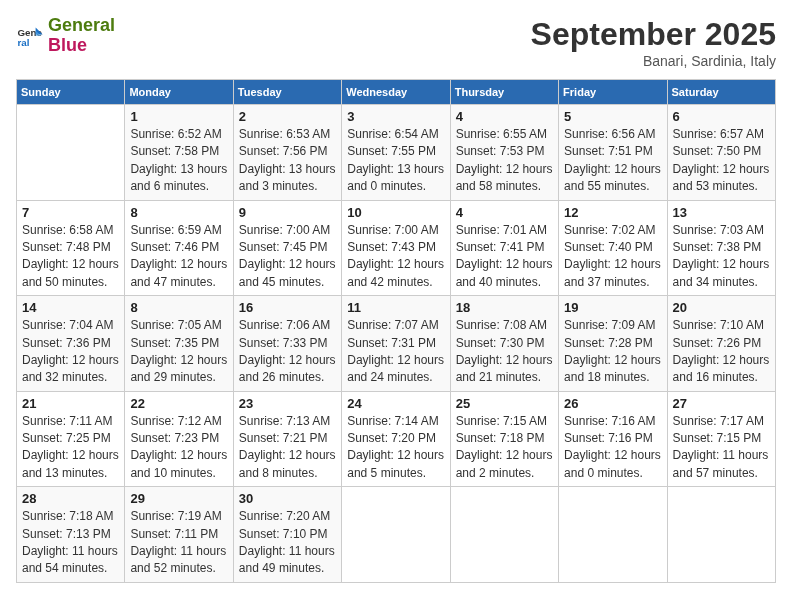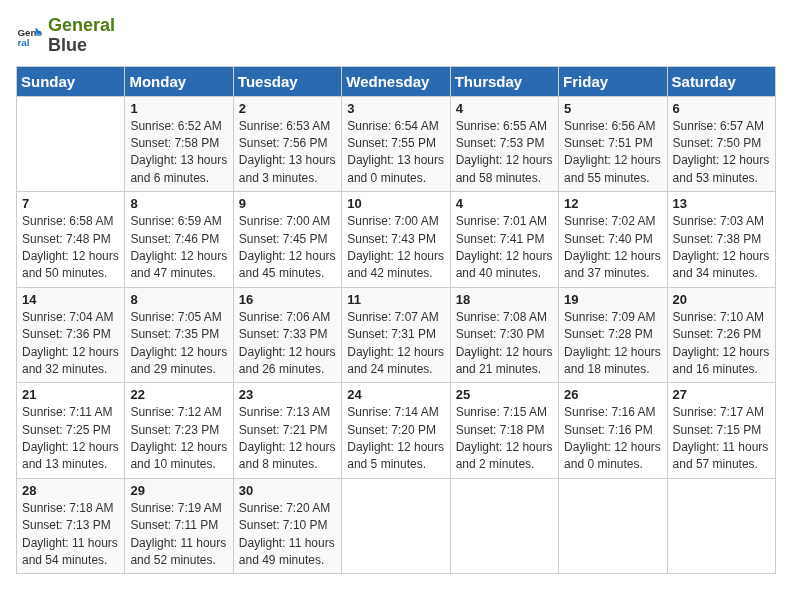--- a/index.html
+++ b/index.html
@@ -49,21 +49,21 @@
     table {
       width: 100%;
       border-collapse: collapse;
       font-size: 11px;
     }
     thead tr th {
       background-color: #2a6ab1;
       color: #fff;
       padding: 6px 4px;
       text-align: left;
-      font-size: 15px;
+      font-size: 11px;
       font-weight: bold;
       border: 1px solid #ccc;
     }
     tbody tr td {
       border: 1px solid #ccc;
       vertical-align: top;
       padding: 4px 5px;
       width: 108px;
       height: 80px;
       background: #fff;
@@ -94,23 +94,27 @@
   <div class="logo">
     <svg class="logo-icon" viewBox="0 0 40 40">
       <text x="2" y="20" font-size="14" font-weight="bold" fill="#333">Gene</text>
       <text x="2" y="34" font-size="14" font-weight="bold" fill="#1a6fc4">ral</text>
       <polygon points="28,8 38,18 28,18" fill="#1a6fc4"></polygon>
       <polygon points="28,12 36,20 28,20" fill="#5aadee" opacity="0.6"></polygon>
     </svg>
     <div>
       <div class="logo-text">
         <span>General</span><br>
-        <span style="color:#404040;">Blue</span>
+        <span style="color:#be185d;">Blue</span>
       </div>
     </div>
+  </div>
+  <div class="title-block">
+    <div class="month-title">September 2025</div>
+    <div class="subtitle">Banari, Sardinia, Italy</div>
   </div>
 </div>
 
 <table>
   <thead>
     <tr>
     <th>Sunday</th>
         <th>Monday</th>
         <th>Tuesday</th>
         <th>Wednesday</th>

